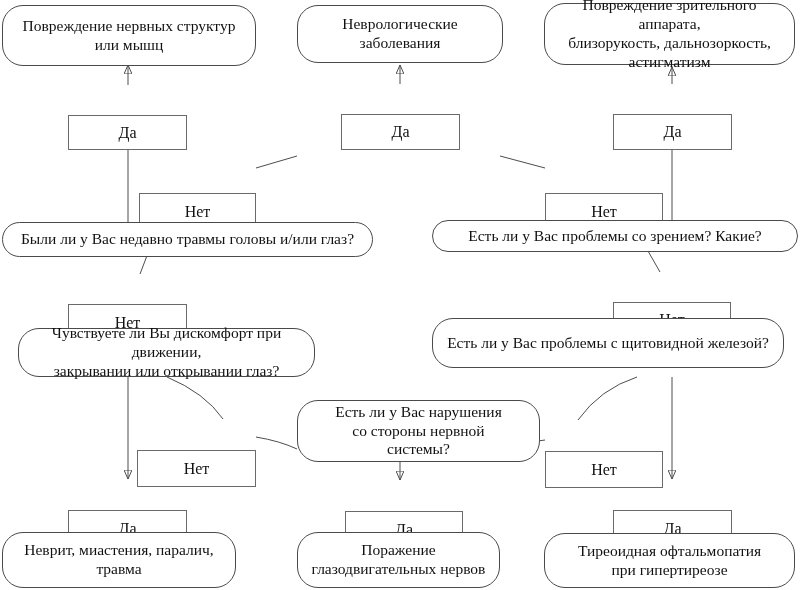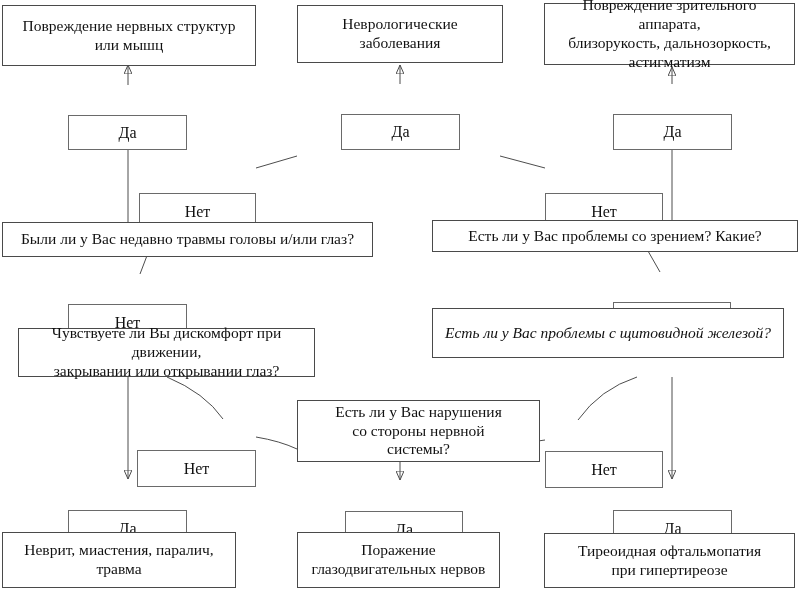--- a/index.html
+++ b/index.html
@@ -25,21 +25,21 @@
     display: flex;
     align-items: center;
     justify-content: center;
     text-align: center;
     color: #111111;
     font-size: 15px;
     line-height: 1.22;
     white-space: pre-line;
     padding: 1px 5px;
   }
-  .node.big { border-color: #4a4a4a; font-size: 15.5px; }
+  .node.big { border-color: #4a4a4a; font-size: 15.5px; border-radius: 21px; }
   .node.answer { font-size: 16px; margin-top: 30px; }
   svg path, svg line { stroke: #4d4d4d; stroke-width: 1; fill: none; }
 </style>
 </head>
 <body>
 
 <div id="diagram">
 
   <svg id="connectors" viewBox="0 0 800 590" xmlns="http://www.w3.org/2000/svg">
     <defs>
@@ -104,21 +104,21 @@
   <div class="node answer" style="left:545px; top:163px; width:118px; height:37px;">Нет</div>
 
   <div class="node big" style="left:2px;   top:222px; width:371px; height:35px;">Были ли у Вас недавно травмы головы и/или глаз?</div>
   <div class="node big" style="left:432px; top:220px; width:366px; height:32px;">Есть ли у Вас проблемы со зрением? Какие?</div>
 
   <div class="node answer" style="left:68px;  top:274px; width:119px; height:38px;">Нет</div>
   <div class="node answer" style="left:613px; top:272px; width:118px; height:35px;">Нет</div>
 
   <div class="node big" style="left:18px;   top:328px; width:297px; height:49px;">Чувствуете ли Вы дискомфорт при движении,
 закрывании или открывании глаз?</div>
-  <div class="node big" style="left:432px; top:308px; width:352px; height:50px;font-style:italic;">Есть ли у Вас проблемы с щитовидной железой?</div>
+  <div class="node big" style="left:432px; top:318px; width:352px; height:50px;">Есть ли у Вас проблемы с щитовидной железой?</div>
 
   <div class="node big" style="left:297px; top:400px; width:243px; height:62px;">Есть ли у Вас нарушения
 со стороны нервной
 системы?</div>
   <div class="node answer" style="left:137px; top:420px; width:119px; height:37px;">Нет</div>
   <div class="node answer" style="left:545px; top:421px; width:118px; height:37px;">Нет</div>
 
   <div class="node answer" style="left:68px;  top:480px; width:119px; height:37px;">Да</div>
   <div class="node answer" style="left:345px; top:481px; width:118px; height:37px;">Да</div>
   <div class="node answer" style="left:613px; top:480px; width:119px; height:38px;">Да</div>

